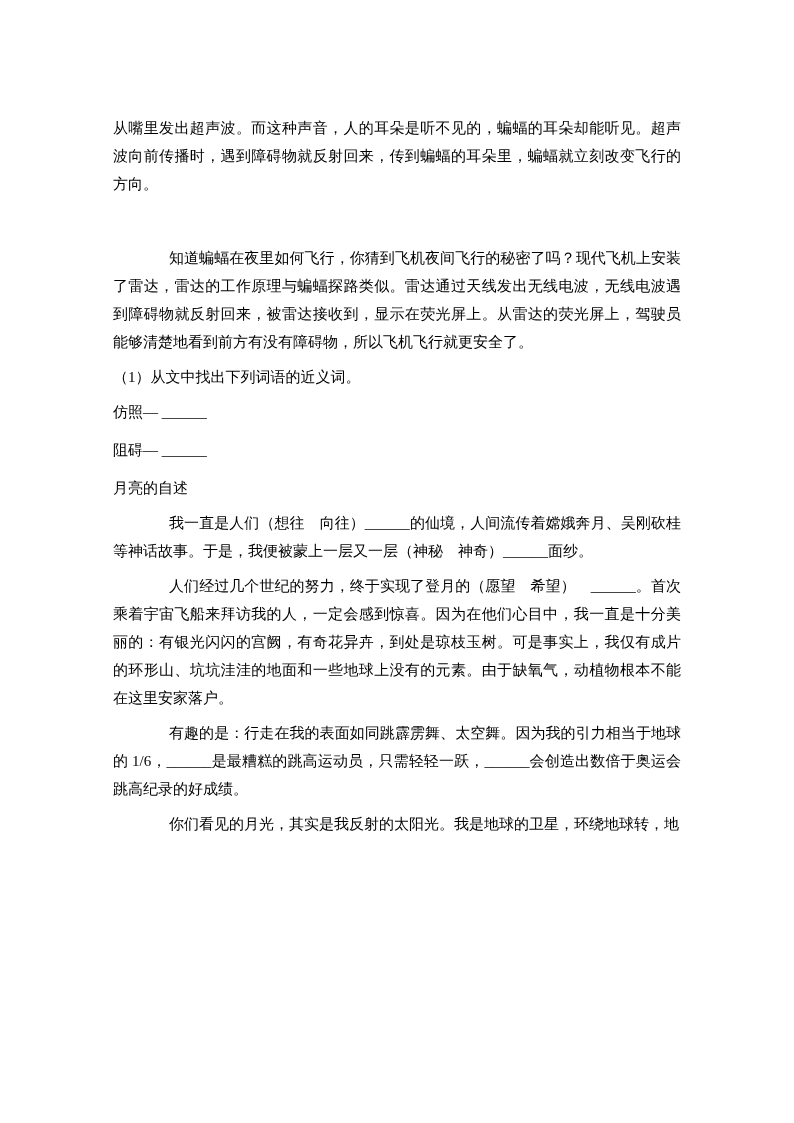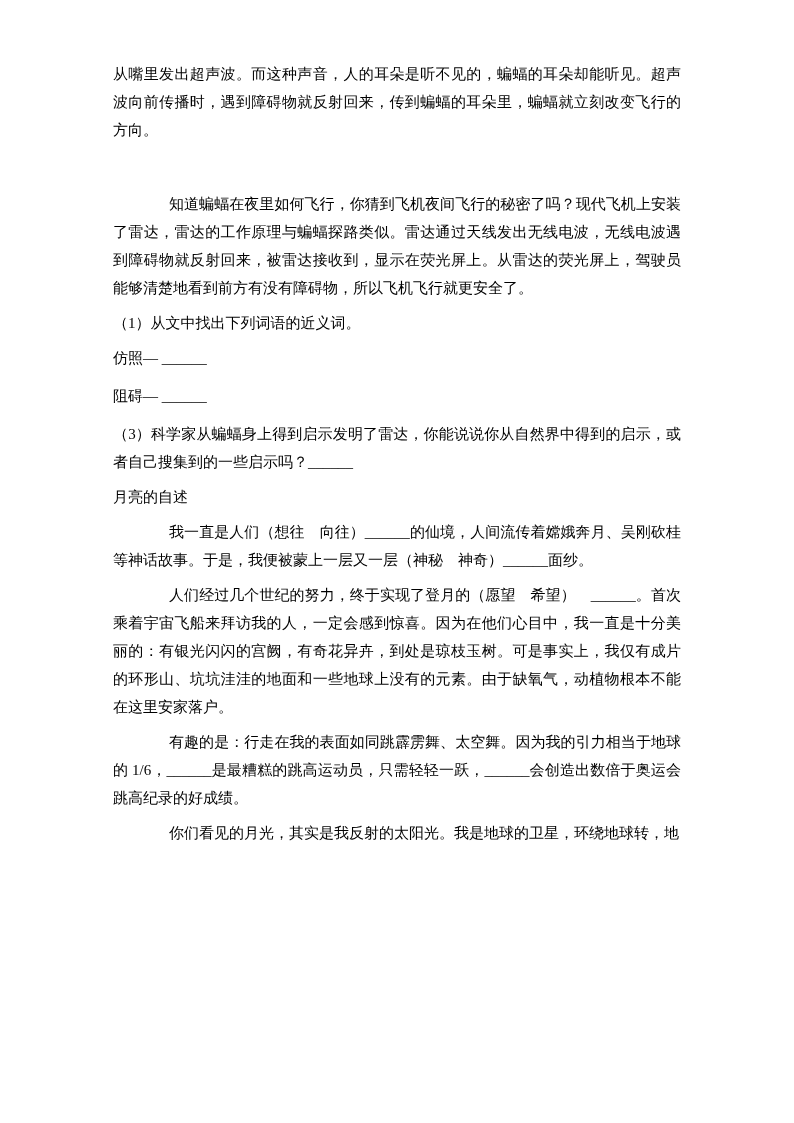--- a/index.html
+++ b/index.html
@@ -9,21 +9,21 @@
     height: 1123px;
     background: #ffffff;
     overflow: hidden;
     font-family: "Liberation Serif", "DejaVu Serif", serif;
   }
   .page {
     width: 794px;
     height: 1123px;
     background: #ffffff;
     color: #000000;
-    padding: 60px 113px 0 113px;
+    padding: 114px 113px 0 113px;
   }
   .page p {
     margin: 0 0 7px 0;
     font-size: 15px;
     line-height: 28px;
     text-align: justify;
     word-break: break-all;
     overflow-wrap: anywhere;
   }
   .indent { text-indent: 56px; }
@@ -41,21 +41,20 @@
   <p class="indent">知道蝙蝠在夜里如何飞行，你猜到飞机夜间飞行的秘密了吗？现代飞机上安装了雷达，雷达的工作原理与蝙蝠探路类似。雷达通过天线发出无线电波，无线电波遇到障碍物就反射回来，被雷达接收到，显示在荧光屏上。从雷达的荧光屏上，驾驶员能够清楚地看到前方有没有障碍物，所以飞机飞行就更安全了。</p>
 
   <p>（1）从文中找出下列词语的近义词。</p>
 
   <p class="item">仿照— ______</p>
 
 
   <p class="item">阻碍— ______</p>
 
 
-  <p>（3）科学家从蝙蝠身上得到启示发明了雷达，你能说说你从自然界中得到的启示，或者自己搜集到的一些启示吗？______</p>
 
 
   <p class="center">月亮的自述</p>
 
   <p class="indent">我一直是人们（想往　向往）______的仙境，人间流传着嫦娥奔月、吴刚砍桂等神话故事。于是，我便被蒙上一层又一层（神秘　神奇）______面纱。</p>
 
   <p class="indent">人们经过几个世纪的努力，终于实现了登月的（愿望　希望）　______。首次乘着宇宙飞船来拜访我的人，一定会感到惊喜。因为在他们心目中，我一直是十分美丽的：有银光闪闪的宫阙，有奇花异卉，到处是琼枝玉树。可是事实上，我仅有成片的环形山、坑坑洼洼的地面和一些地球上没有的元素。由于缺氧气，动植物根本不能在这里安家落户。</p>
 
   <p class="indent">有趣的是：行走在我的表面如同跳霹雳舞、太空舞。因为我的引力相当于地球的 1/6，______是最糟糕的跳高运动员，只需轻轻一跃，______会创造出数倍于奥运会跳高纪录的好成绩。</p>
 

